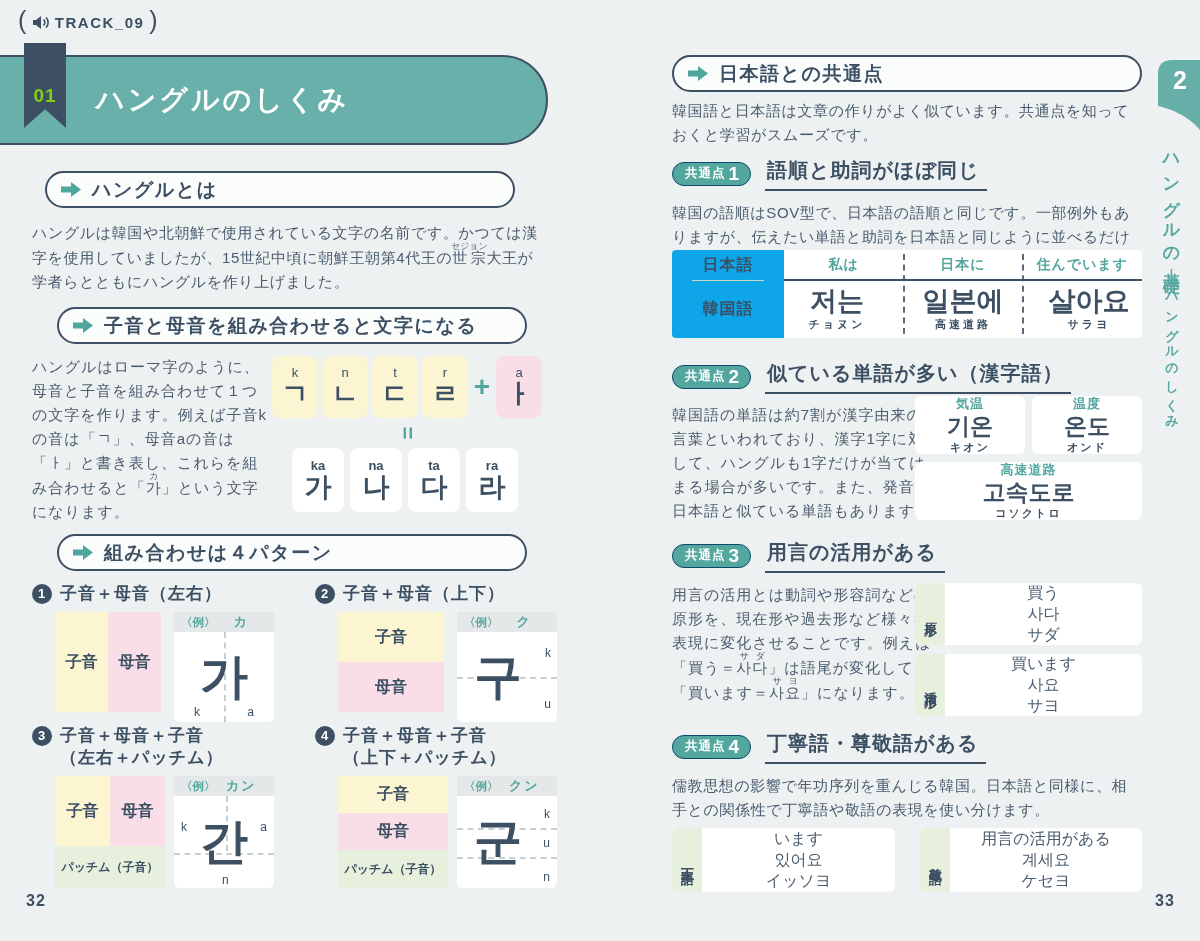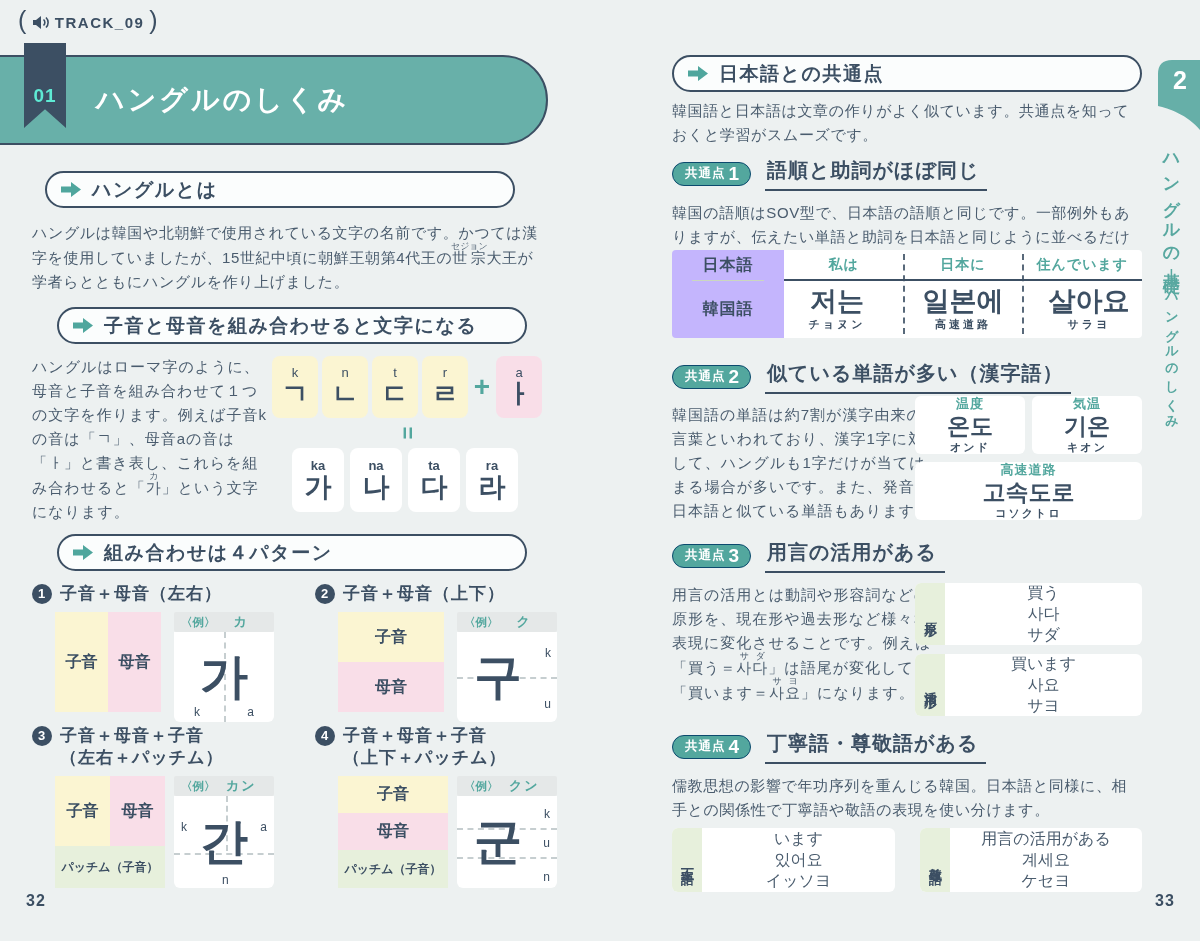--- a/index.html
+++ b/index.html
@@ -20,21 +20,21 @@
   .track .paren{font-size:25px;font-weight:400;line-height:1;transform:translateY(-2px);}
 
   
   .chapter-bar{position:absolute;left:-4px;top:55px;width:552px;height:90px;background:#68b0a9;
                border:2.5px solid #3c4f63;border-radius:0 46px 46px 0;box-sizing:border-box;}
   .chapter-title{position:absolute;left:98px;top:0;height:100%;display:flex;align-items:center;
                  color:#ffffff;font-size:28px;font-weight:bold;letter-spacing:3px;}
   .ribbon{position:absolute;left:24px;top:43px;width:42px;height:85px;background:#3c4f63;z-index:2;
           clip-path:polygon(0 0,100% 0,100% 100%,50% 78%,0 100%);
           display:flex;justify-content:center;align-items:flex-start;}
-  .ribbon span{padding-top:42px;font-size:19px;color:#5eead4;font-weight:bold;letter-spacing:1px;}
+  .ribbon span{padding-top:42px;font-size:19px;color:#84cc16;font-weight:bold;letter-spacing:1px;}
 
   
   .jamo-row{position:absolute;left:272px;top:356px;display:flex;align-items:center;gap:4px;}
   .jamo{width:46px;height:62px;border-radius:8px;display:flex;flex-direction:column;
         align-items:center;justify-content:center;}
   .jamo.yellow{background:#fbf5d2;} .jamo.pink{background:#f9dee8;} .jamo.white{background:#fff;}
   .jamo .roman{font-size:13px;color:#3c4f63;}
   .jamo .glyph{font-size:27px;font-weight:bold;color:#3c4f63;line-height:1.1;}
   .plus{width:20px;text-align:center;color:#53a79e;font-size:28px;font-weight:800;line-height:1;}
   .equals-row{position:absolute;left:272px;top:420px;width:270px;text-align:center;}
@@ -83,21 +83,21 @@
   .point-head{position:absolute;left:0;display:flex;align-items:center;gap:14px;}
   .badge{display:inline-flex;align-items:center;background:#53a79e;border:1px solid #0c4a6e;
          border-radius:999px;padding:1px 11px 2px 12px;color:#fff;}
   .badge .blabel{font-size:12.5px;font-weight:bold;letter-spacing:1px;}
   .badge .bnum{font-size:19px;font-weight:bold;margin-left:3px;line-height:1;}
   .point-heading{font-size:20px;font-weight:bold;color:#3c4f63;border-bottom:2px solid #3c4f63;
                  padding:0 8px 5px 2px;letter-spacing:1px;}
 
   
   .sov{position:absolute;left:0;top:250px;width:470px;height:88px;display:flex;border-radius:4px;overflow:hidden;}
-  .sov-left{width:112px;background:#c4b5fd;display:flex;flex-direction:column;}
+  .sov-left{width:112px;background:#0ea5e9;display:flex;flex-direction:column;}
   .sov-left .scell{display:flex;align-items:center;justify-content:center;font-weight:bold;color:#3c4f63;font-size:16px;letter-spacing:1px;}
   .sov-left .cell1{height:31px;position:relative;}
   .sov-left .cell1:after{content:"";position:absolute;left:20px;right:20px;bottom:0;height:1px;background:#cbd7bf;}
   .sov-left .cell2{flex:1;}
   .sov-right{flex:1;background:#fff;position:relative;display:flex;flex-direction:column;}
   .sov-jp{height:31px;display:flex;border-bottom:2px solid #3c4f63;box-sizing:border-box;}
   .sov-jp div{flex:1;display:flex;align-items:center;justify-content:center;
               color:#53a79e;font-size:14px;font-weight:bold;letter-spacing:1px;}
   .sov-kr{flex:1;display:flex;gap:20px;}
   .sov-kr .kcell{flex:1;display:flex;flex-direction:column;align-items:center;justify-content:center;}
@@ -400,28 +400,28 @@
       <span class="badge">
         <span class="blabel">共通点</span>
         <span class="bnum">2</span>
       </span>
       <span class="point-heading">似ている単語が多い（漢字語）</span>
     </div>
     <div class="txt" style="position:absolute;left:0;top:403px;width:262px;letter-spacing:1px;">韓国語の単語は約7割が漢字由来の言葉といわれており、漢字1字に対して、ハングルも1字だけが当てはまる場合が多いです。また、発音が日本語と似ている単語もあります。</div>
     <div style="position:absolute;left:243px;top:396px;width:227px;">
       <div style="display:flex;gap:7px;">
         <div class="wcard" style="width:110px;height:58px;">
+          <span class="wjp">気温</span>
+          <span class="wkr">기온</span>
+          <span class="wread">キオン</span>
+        </div>
+        <div class="wcard" style="width:110px;height:58px;">
           <span class="wjp">温度</span>
           <span class="wkr">온도</span>
           <span class="wread">オンド</span>
-        </div>
-        <div class="wcard" style="width:110px;height:58px;">
-          <span class="wjp">気温</span>
-          <span class="wkr">기온</span>
-          <span class="wread">キオン</span>
         </div>
       </div>
       <div class="wcard" style="width:227px;height:58px;margin-top:8px;">
         <span class="wjp">高速道路</span>
         <span class="wkr">고속도로</span>
         <span class="wread">コソクトロ</span>
       </div>
     </div>
 
     <div class="point-head" style="top:539px;">

